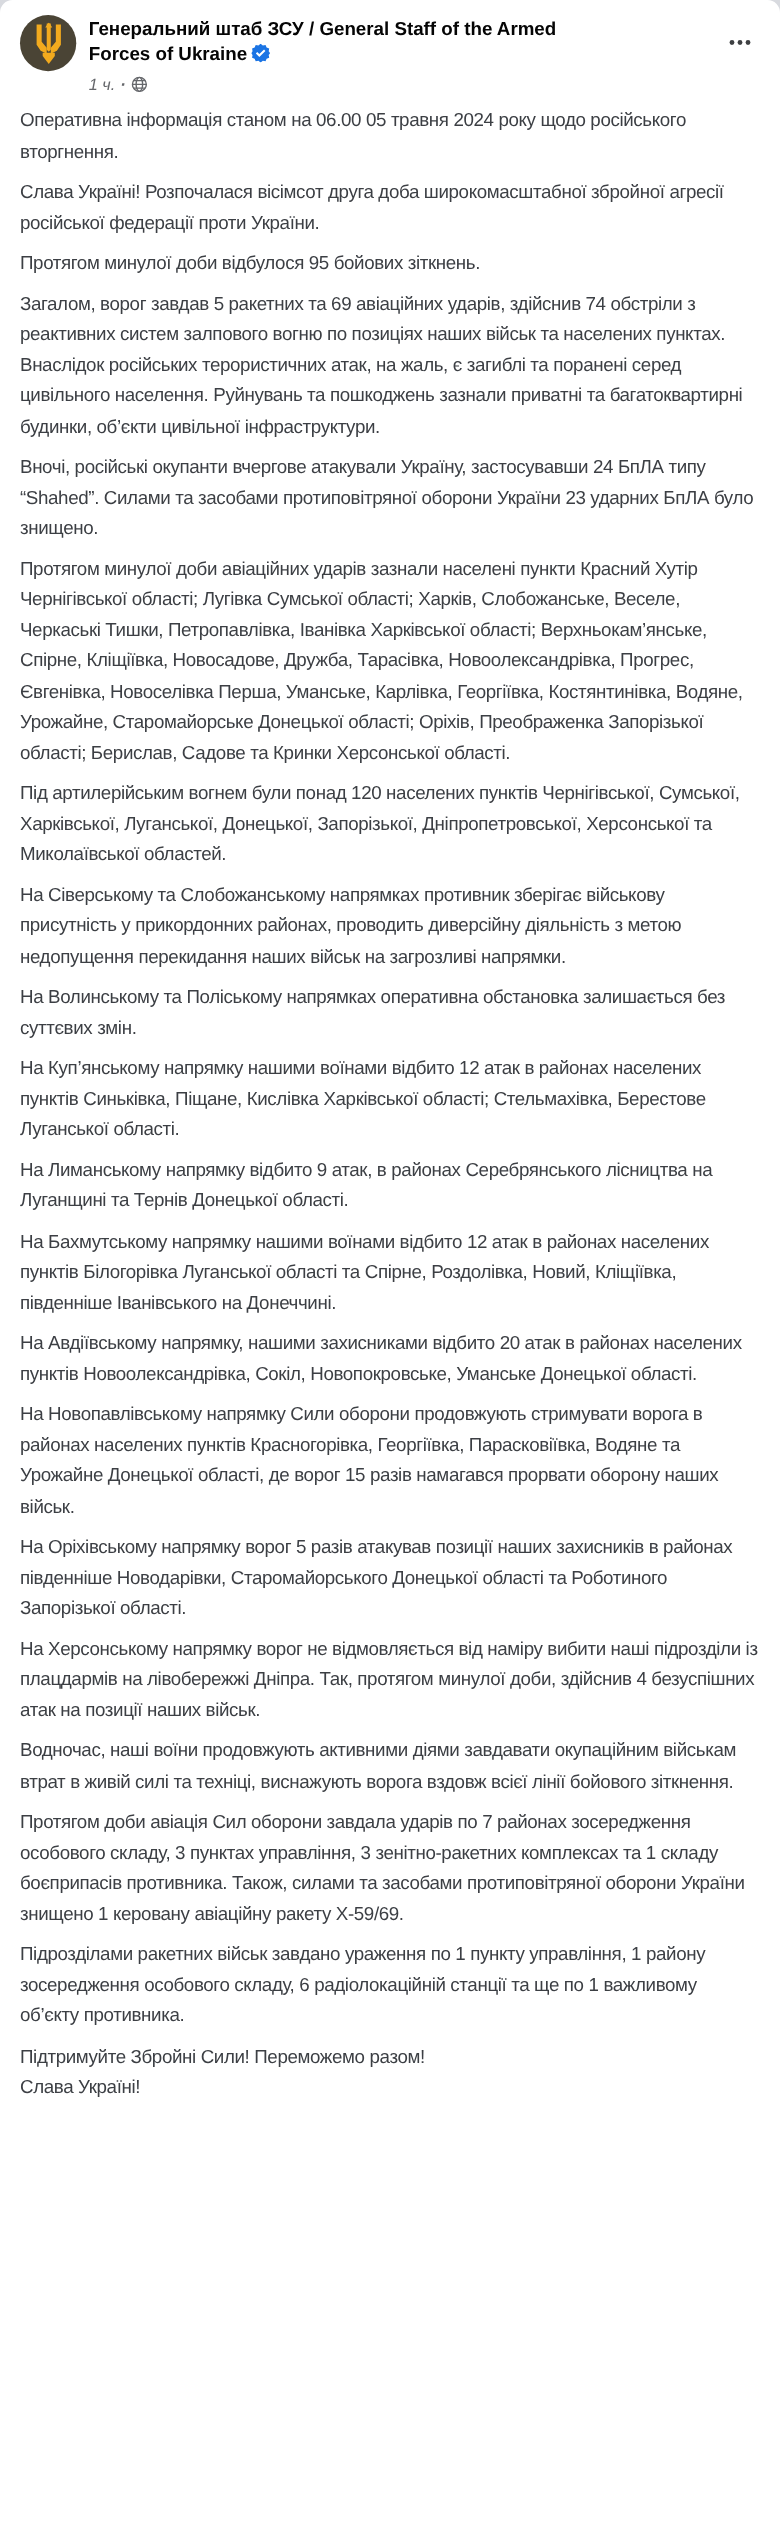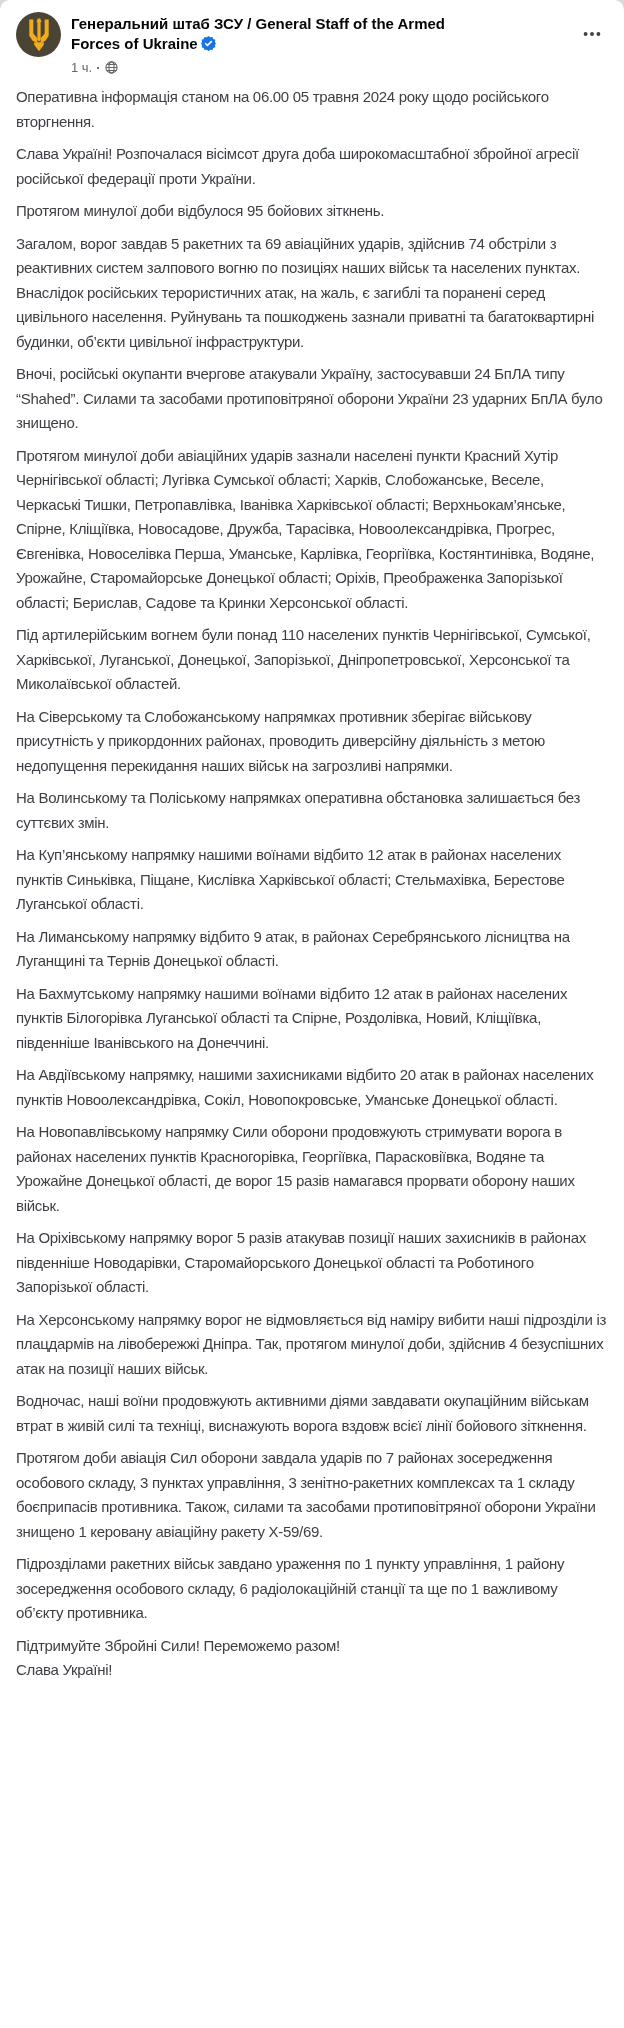--- a/index.html
+++ b/index.html
@@ -54,20 +54,21 @@
     display:inline-block;
     vertical-align:-2px;
     margin-left:3px;
   }
   .meta-row{
     display:flex;align-items:center;
     gap:4px;
     margin-top:4px;
     font-size:13px;
     color:var(--c-muted);
+    font-style:italic;
   }
   .meta-row .dot-sep{font-weight:700;}
   .menu-btn{
     position:absolute;
     right:14px;top:16px;
     width:36px;height:36px;
     border:none;background:transparent;
     border-radius:50%;
     display:flex;align-items:center;justify-content:center;
     cursor:pointer;
@@ -153,21 +154,21 @@
       <p>Слава Україні! Розпочалася вісімсот друга доба широкомасштабної збройної агресії російської федерації проти України.</p>
 
       <p>Протягом минулої доби відбулося  95 бойових зіткнень.</p>
 
       <p>Загалом, ворог завдав 5 ракетних та 69 авіаційних ударів, здійснив 74 обстріли з реактивних систем залпового вогню по позиціях наших військ та населених пунктах. Внаслідок російських терористичних атак, на жаль, є загиблі та поранені серед цивільного населення. Руйнувань та пошкоджень зазнали приватні та багатоквартирні будинки, об’єкти цивільної інфраструктури.</p>
 
       <p>Вночі, російські окупанти вчергове атакували Україну, застосувавши 24 БпЛА типу “Shahed”. Силами та засобами протиповітряної оборони України 23 ударних БпЛА було знищено.</p>
 
       <p>Протягом минулої доби авіаційних ударів зазнали населені пункти Красний Хутір Чернігівської області; Лугівка Сумської області; Харків, Слобожанське, Веселе, Черкаські Тишки, Петропавлівка, Іванівка Харківської області; Верхньокам’янське, Спірне, Кліщіївка, Новосадове, Дружба, Тарасівка, Новоолександрівка, Прогрес, Євгенівка, Новоселівка Перша, Уманське, Карлівка, Георгіївка, Костянтинівка, Водяне, Урожайне, Старомайорське Донецької області; Оріхів,  Преображенка Запорізької області; Берислав, Садове та Кринки Херсонської області.</p>
 
-      <p> Під артилерійським вогнем були понад 110 населених пунктів Чернігівської, Сумської, Харківської, Луганської, Донецької, Запорізької, Дніпропетровської, Херсонської та Миколаївської областей.</p>
+      <p> Під артилерійським вогнем були понад 120 населених пунктів Чернігівської, Сумської, Харківської, Луганської, Донецької, Запорізької, Дніпропетровської, Херсонської та Миколаївської областей.</p>
 
       <p>На Сіверському та Слобожанському напрямках противник зберігає військову присутність у прикордонних районах, проводить диверсійну діяльність з метою недопущення перекидання наших військ на загрозливі напрямки.</p>
 
       <p>На Волинському та Поліському напрямках оперативна обстановка залишається без суттєвих змін.</p>
 
       <p>На Куп’янському напрямку нашими воїнами відбито 12 атак в районах населених пунктів Синьківка, Піщане, Кислівка Харківської області; Стельмахівка, Берестове Луганської області.</p>
 
       <p>На Лиманському напрямку відбито 9 атак, в районах Серебрянського лісництва на Луганщині та Тернів Донецької області.</p>
 
       <p>На Бахмутському напрямку нашими воїнами відбито 12 атак в районах населених пунктів Білогорівка Луганської області та Спірне, Роздолівка, Новий, Кліщіївка, південніше Іванівського на Донеччині.</p>

